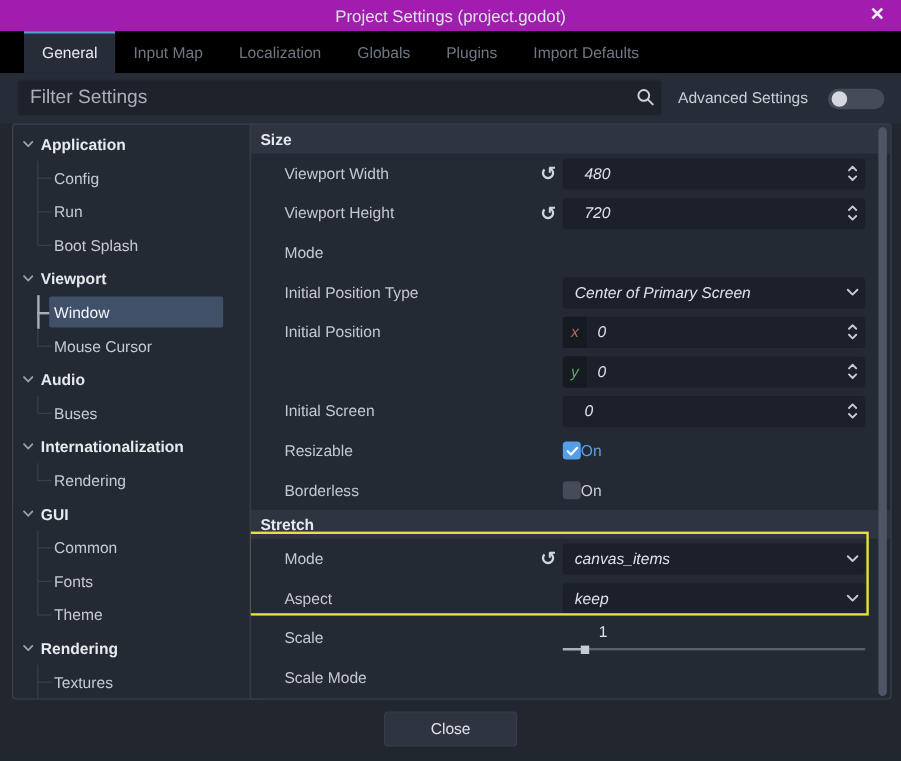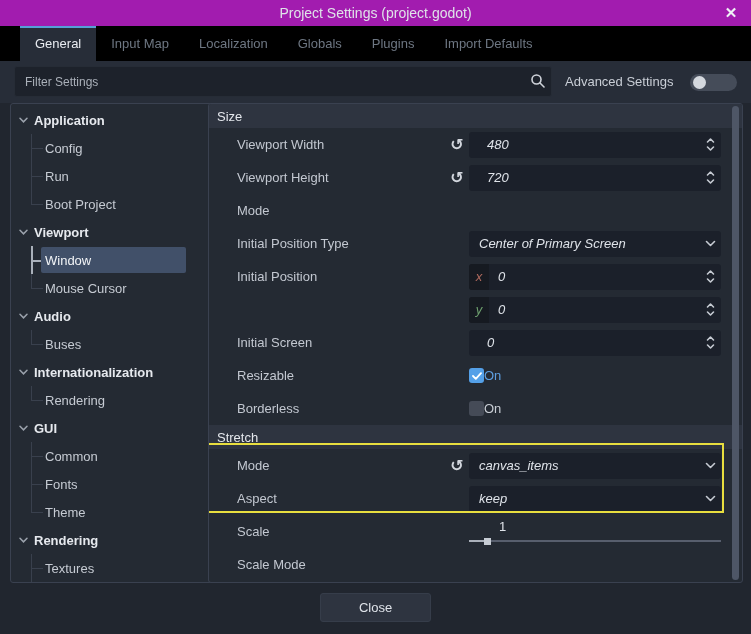--- a/index.html
+++ b/index.html
@@ -16,21 +16,21 @@
 
   
   .tabstrip { position:absolute; left:0; top:26px; width:751px; height:35px; background:#000000;
     display:flex; align-items:stretch; padding-left:20px; }
   .tab { display:flex; align-items:center; padding:0 15px; font-size:13px; color:#6e7783; cursor:pointer; }
   .tab.active { background:#272d38; color:#e9ecf1; box-shadow:inset 0 2px 0 #569fd6; }
 
   
   .filterband { position:absolute; left:0; top:61px; width:751px; height:42px; background:#272d38; }
   .filter-input { position:absolute; left:14px; top:5px; width:538px; height:31px; background:#1d222b;
-    border:1px solid #262c36; border-radius:3px; color:#dfe3e9; font-size:12px; padding:0 30px 0 10px;
+    border:1px solid #262c36; border-radius:3px; color:#dfe3e9; font-size:16px; padding:0 30px 0 10px;
     font-family:inherit; }
   .filter-input::placeholder { color:#aab0b9; opacity:1; }
   .search-ic { position:absolute; left:530px; top:12px; width:16px; height:16px; }
   .adv-label { position:absolute; left:565px; top:0; height:42px; line-height:42px; color:#c9ced6; font-size:13px; }
   .toggle { position:absolute; left:690px; top:13px; width:47px; height:17px; border-radius:9px;
     background:#454c59; border:none; cursor:pointer; }
   .toggle .knob { position:absolute; left:3px; top:2px; width:13px; height:13px; border-radius:50%; background:#d4d8de; }
 
   
   .panel { position:absolute; background:#242a33; border:1px solid #3a4150; border-radius:3px; }
@@ -48,21 +48,21 @@
   .titem.child.last::before { bottom:50%; }
   .titem.child::after { content:""; position:absolute; left:20px; top:50%; width:12px; height:1px; background:#39404d; }
   .titem.child.bright::before { background:#a9b0ba; width:2px; }
   .titem.child.bright::after { background:#a9b0ba; height:2px; }
   .titem .selbg { position:absolute; left:30px; top:1px; width:145px; height:26px; background:#415069; border-radius:2px; z-index:1; }
   .titem.selected .clabel { color:#f2f4f7; }
   .sb-scroll { position:absolute; right:3px; top:2px; width:7px; height:166px; border-radius:4px; background:#4e5666; cursor:pointer; }
 
   
   .sect-band { height:24px; background:#2e3440; display:flex; align-items:center; }
-  .sect-band span { color:#e4e7ec; font-size:13px; font-weight:normal; padding-left:8px; }
+  .sect-band span { color:#e4e7ec; font-size:13px; font-weight:bold; padding-left:8px; }
   .row { height:33px; display:flex; align-items:center; position:relative; }
   .row .rlabel { flex:1; padding-left:28px; color:#c3c8d1; font-size:13px; white-space:nowrap; overflow:hidden; }
   .row .revert { width:24px; border:none; background:transparent; color:#d2d6dd; font-size:16px; font-weight:bold;
     cursor:pointer; text-align:center; padding:0; line-height:1; font-family:"DejaVu Sans",sans-serif; }
   .row .control { width:252px; margin-right:21px; position:relative; }
   .field { height:26px; background:#1b202a; border-radius:3px; display:flex; align-items:center;
     color:#dfe3e9; font-size:13px; cursor:pointer;font-style:italic; }
   .field .val { flex:1; padding-left:18px; white-space:nowrap; overflow:hidden; }
   .field.dropdown .val { padding-left:10px; }
   .field .updown, .field .dchev { width:22px; display:flex; justify-content:center; }
@@ -147,21 +147,21 @@
           </span>
         <span class="glabel">Application</span>
       </div>
       <div class="titem child">
           <span class="clabel">Config</span>
         </div>
       <div class="titem child">
           <span class="clabel">Run</span>
         </div>
       <div class="titem child last">
-          <span class="clabel">Boot Project</span>
+          <span class="clabel">Boot Splash</span>
         </div>
       <div class="titem group">
         <span class="chev">
             <svg width="9" height="6" viewBox="0 0 9 6">
               <path d="M1 1.2 L4.5 4.8 L8 1.2" fill="none" stroke="#9aa1ab" stroke-width="1.5" stroke-linecap="round"></path>
             </svg>
           </span>
         <span class="glabel">Viewport</span>
       </div>
       <div class="titem child bright selected">

